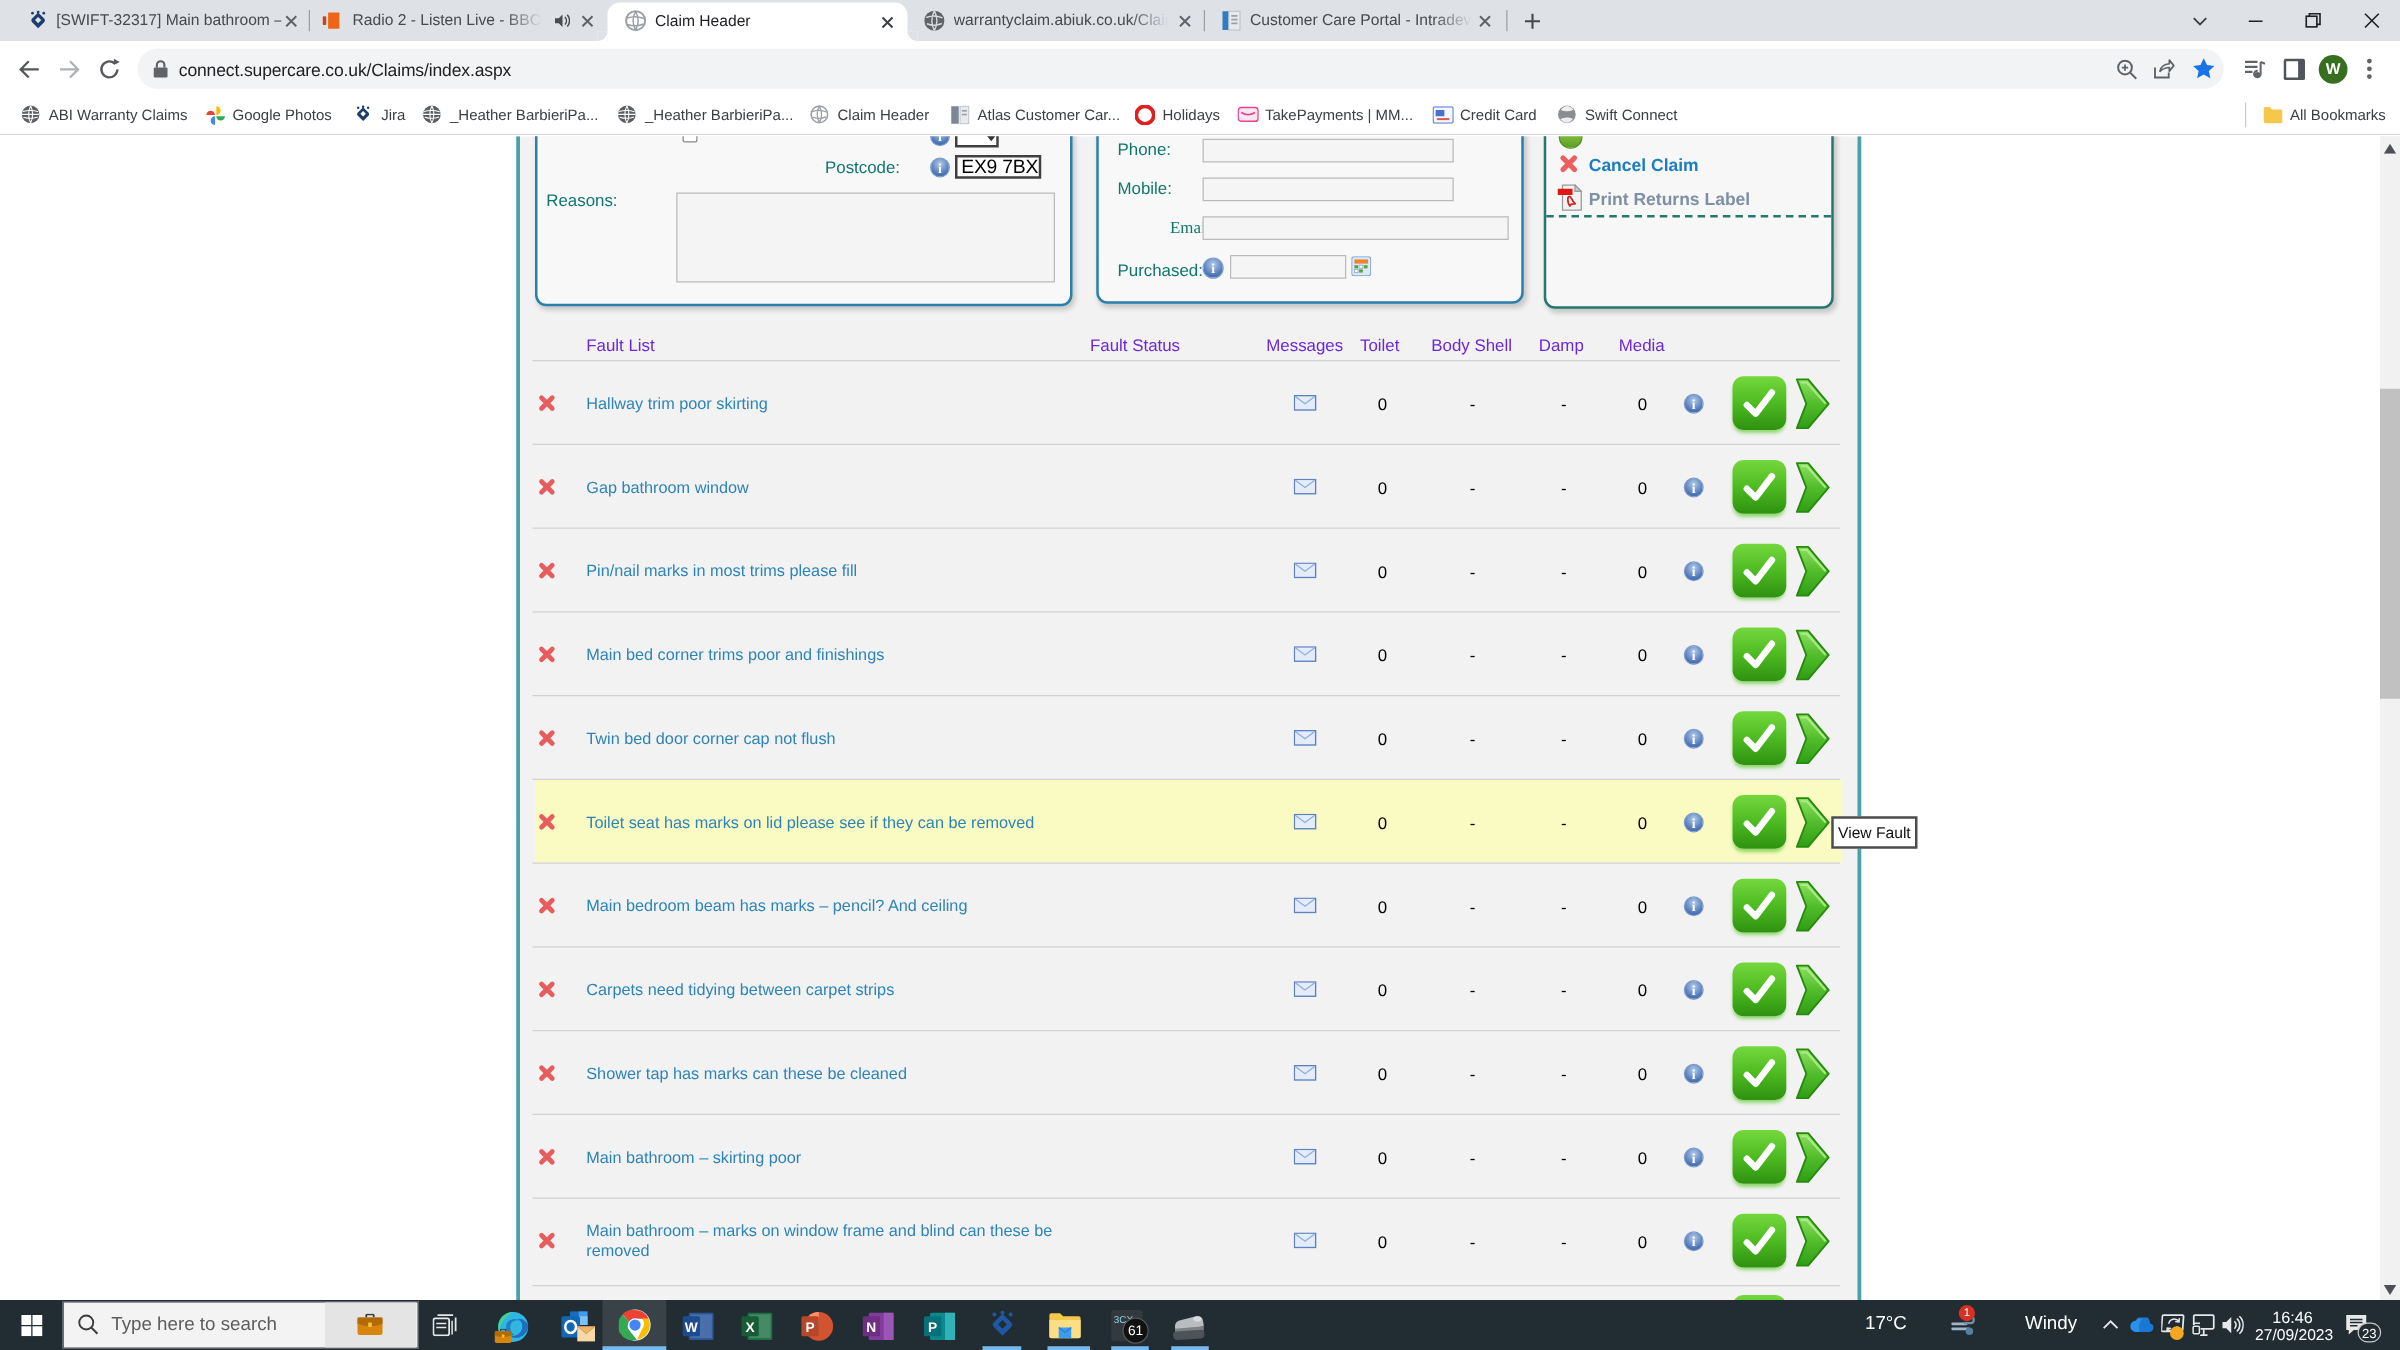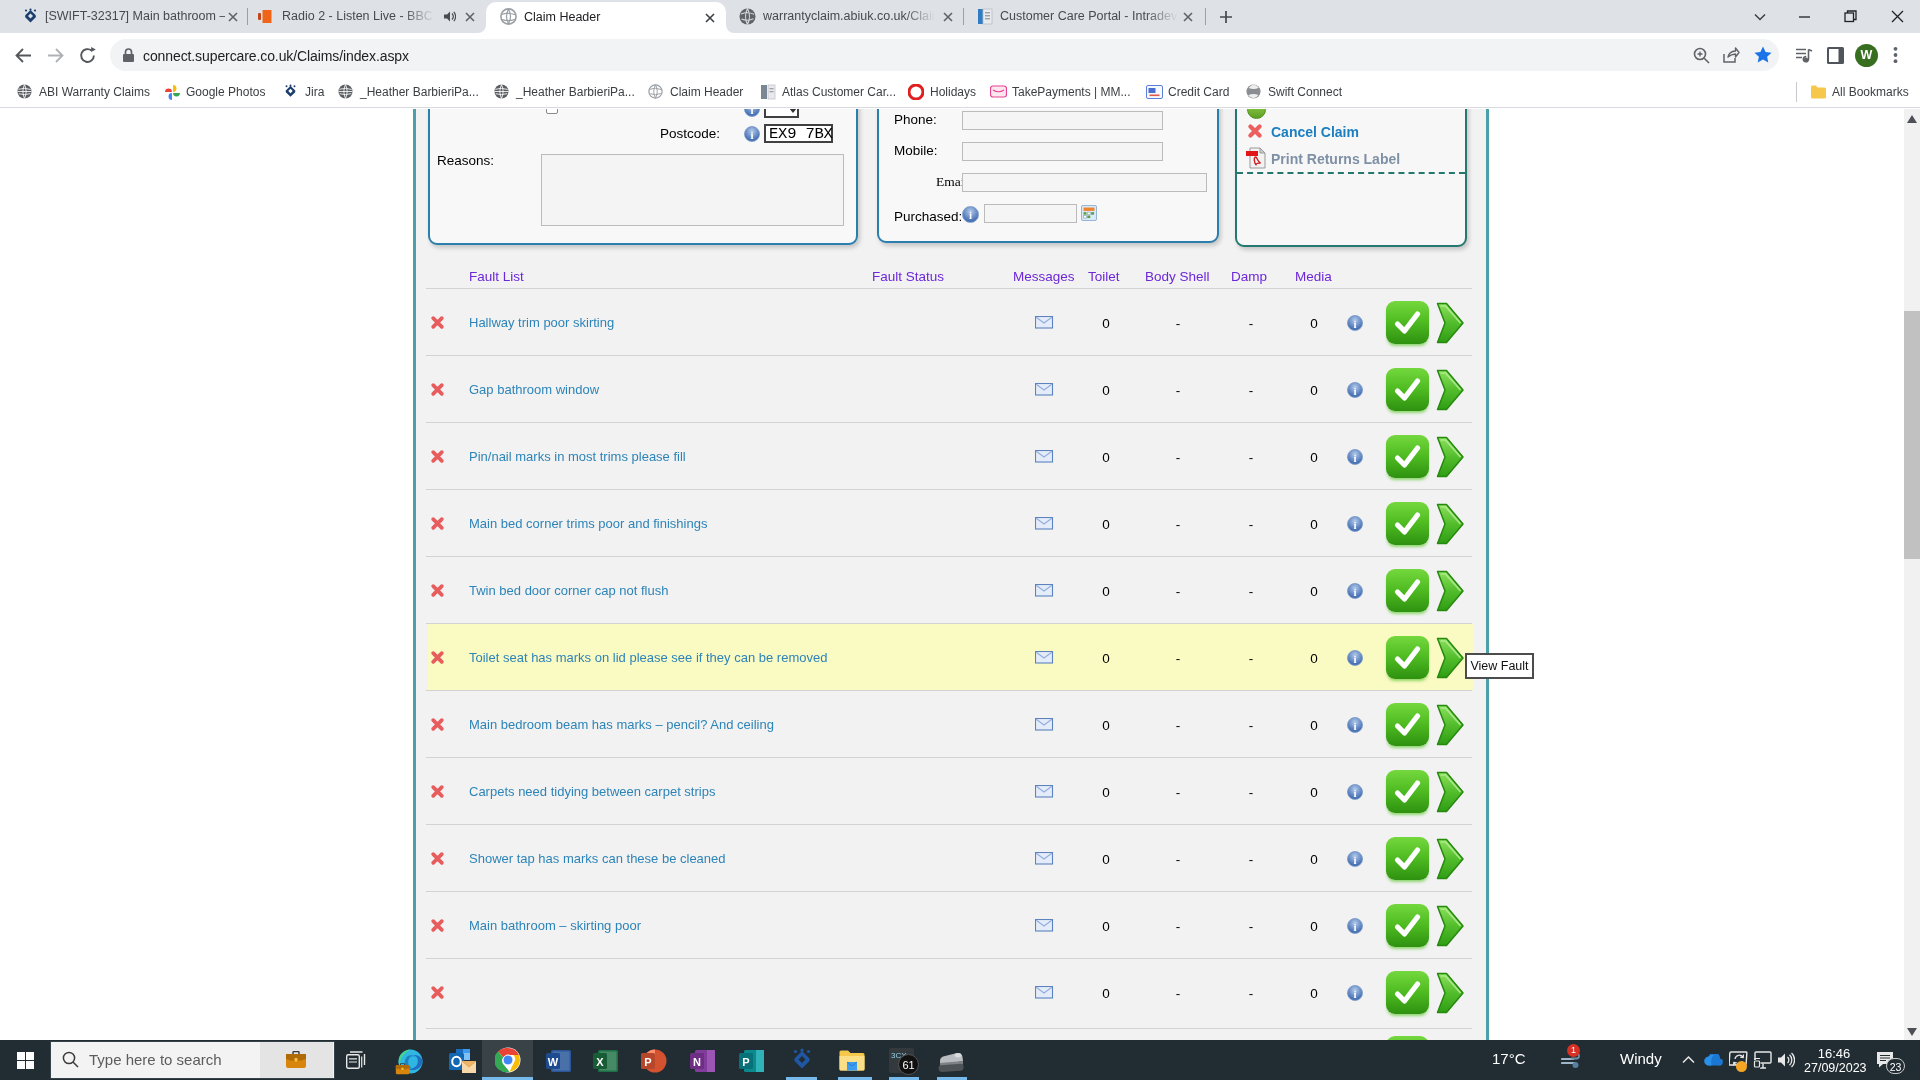--- a/index.html
+++ b/index.html
@@ -22,21 +22,21 @@
 .bm { position:absolute; top:76px; height:32px; font-size:12px; color:#3c4043; white-space:nowrap; }
 .bm span.lbl { position:absolute; left:22px; top:9px;text-align:center; }
 
 
 #viewport { position:absolute; left:0; top:109px; width:1920px; height:931px; background:#fff; overflow:hidden; }
 #container { position:absolute; left:413px; top:0; width:1076px; height:931px; background:#f2f2f2; border-left:3px solid #4aa1a9; border-right:3px solid #4aa1a9; }
 
 .panel { position:absolute; border-radius:9px; background:#f8f8f8; box-shadow:2px 3px 4px rgba(0,0,0,0.18); }
 .panel.blue { border:2px solid #2b7fad; }
 .panel.teal { border:2px solid #25786f; }
-.flabel { position:absolute; font-size:13.5px; color:#000000; }
+.flabel { position:absolute; font-size:13.5px; color:#0f766e; }
 .finput { position:absolute; background:#f5f5f5; border:1px solid #bbb; }
 
 
 .info { position:absolute; width:16px; height:16px; border-radius:50%;
   background:radial-gradient(circle at 50% 30%, #b3cce8 0%, #7e9ed1 35%, #4a73b6 70%, #3f6aab 100%);
   border:1px solid #7d9cc8; }
 .info:after { content:"i"; position:absolute; left:0; right:0; top:1.5px; text-align:center; font-size:11px; color:#fff; font-family:"Liberation Serif",serif; font-weight:bold; }
 
 
 .hdr { position:absolute; font-size:13.5px; color:#6d28d9; }
@@ -263,21 +263,21 @@
         <path d="M1 2 a1.5 1.5 0 0 1 1.5-1.5 L6 0.5 L7.5 2.5 L14.5 2.5 a1.5 1.5 0 0 1 1.5 1.5 L16 12 a1.5 1.5 0 0 1-1.5 1.5 L2.5 13.5 A1.5 1.5 0 0 1 1 12 Z" fill="#f5c84b"></path>
       </svg><span class="lbl">All Bookmarks</span></div>
 
   <div id="viewport">
     <div id="container"></div>
 
     <div class="panel blue" style="left:428px; top:-12px; width:430px; height:148px;"></div>
     <div class="flabel" style="left:660px; top:17px;">Postcode:</div>
     <div class="info" style="left:744px; top:17px;"></div>
     <div class="abs" style="left:764px; top:15px; width:69px; height:19px; background:#fff; border:2px solid #404040;"></div>
-    <div class="abs" style="left:769px; top:16px; font-size:15.5px; letter-spacing:-0.2px; color:#000;font-family:Liberation Mono, monospace;">EX9 7BX</div>
+    <div class="abs" style="left:769px; top:16px; font-size:15.5px; letter-spacing:-0.2px; color:#000;">EX9 7BX</div>
     <div class="flabel" style="left:437px; top:44px;">Reasons:</div>
     <div class="finput" style="left:541px; top:45px; width:303px; height:72px; background:#f4f4f4;"></div>
 
     <div class="abs" style="left:546px; top:-6px; width:12px; height:11px; background:#fff; border:1px solid #8a8a8a; border-radius:2px;"></div>
     <div class="info" style="left:744px; top:-8px;"></div>
     <div class="abs" style="left:764px; top:-9px; width:35px; height:18px; background:#fff; border:2px solid #404040;"></div>
     <div class="abs" style="left:789px; top:-1px; width:0; height:0; border-left:4px solid transparent; border-right:4px solid transparent; border-top:5px solid #333;"></div>
 
     <div class="panel blue" style="left:877px; top:-12px; width:342px; height:146px;"></div>
     <div class="flabel" style="left:894px; top:3px;">Phone:</div>
@@ -537,20 +537,21 @@
     <div class="info" style="left:1347px; top:809px;"></div>
     <div class="chk" style="left:1386px; top:795px;"><svg width="43" height="43" viewBox="0 0 43 43">
           <path d="M11.5 23 L18.5 30 L31.5 13" fill="none" stroke="#fff" stroke-width="5.2" stroke-linecap="round" stroke-linejoin="round"></path>
         </svg></div>
     <svg class="chev" style="left:1434px; top:795px;" viewBox="0 0 30 44">
         <defs></defs>
         <path d="M3.5 2.5 L12.5 2.5 L29 22 L12.5 41.5 L3.5 41.5 L11 22 Z" fill="url(#gchev)" stroke="#268a0e" stroke-width="1.5" stroke-linejoin="round"></path>
         <path d="M6.5 5 L11.5 5 L26.5 22" fill="none" stroke="#b4ec95" stroke-width="1.7" opacity="0.85"></path>
       </svg>
     <div class="sep" style="top:849px; left:426px;"></div>
+    <div class="rowlink" style="left:469px; top:868px; width:380px; line-height:16px;">Main bathroom – marks on window frame and blind can these be removed</div>
     <svg class="redx" style="left:430px; top:876px;" viewBox="0 0 16 16">
         <path d="M3.4 3.4 L12.6 12.6 M12.6 3.4 L3.4 12.6" stroke="#e75d5d" stroke-width="4" stroke-linecap="round" fill="none"></path>
       </svg>
     <svg class="env" style="left:1035px; top:877px;" viewBox="0 0 19 13">
         <rect x="0.5" y="0.5" width="17" height="11.5" fill="#e4ecf9" stroke="#5c83c0" stroke-width="1.1"></rect>
         <path d="M1.2 1.2 L9 7 L16.8 1.2" fill="none" stroke="#92aede" stroke-width="1.1"></path>
       </svg>
     <div class="num" style="left:1091px; top:877px;">0</div>
     <div class="num" style="left:1163px; top:877px;">-</div>
     <div class="num" style="left:1236px; top:877px;">-</div>

